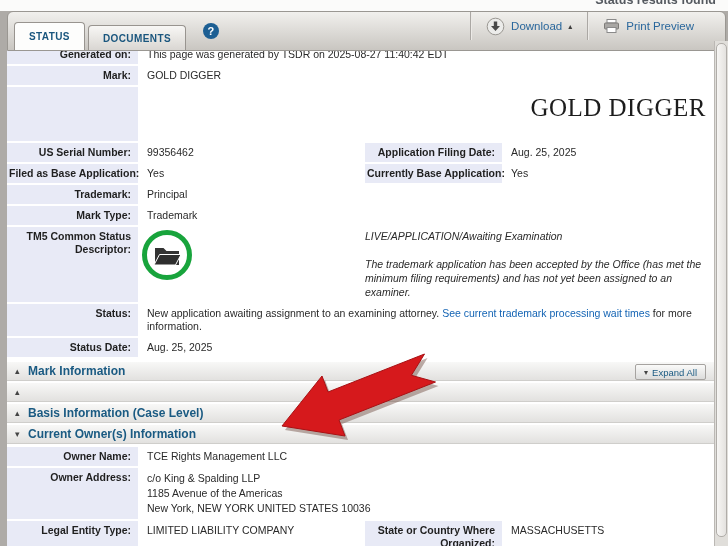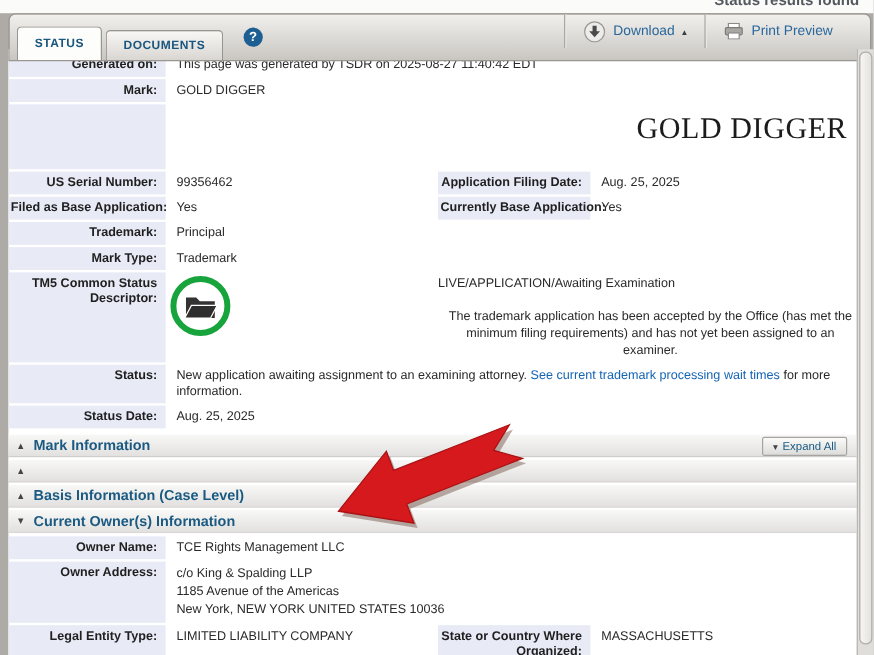--- a/index.html
+++ b/index.html
@@ -46,35 +46,35 @@
 
   
   .row { display:flex; margin-bottom:2px; }
   .lbl { width:131px; flex:none; background:#e8eaf6; font-weight:bold;
     color:#1f1f1f; font-size:10.5px; text-align:right;
     padding:3px 7px 3px 2px; line-height:13px; }
   .nw { white-space:nowrap; }
   .val { flex:1; font-size:10.5px; color:#2a2a2a;
     padding:3px 4px 3px 9px; line-height:13px; }
   .vleft { flex:none; width:227px; }
-  .lblr { width:127px; flex:none; background:#e8eaf6; font-weight:bold;
+  .lblr { width:137px; flex:none; background:#e8eaf6; font-weight:bold;
     color:#1f1f1f; font-size:10.5px; text-align:right;
     padding:3px 7px 3px 2px; line-height:13px; white-space:nowrap; }
   .lblr.wraplbl { white-space:normal; }
 
   .markrow { height:54px; }
   .markimg { font-family:"Liberation Serif","DejaVu Serif",serif;
     font-size:25px; color:#1c1c1c; text-align:right;
     padding:14px 8px 0 0; letter-spacing:.5px; }
 
-  .tm5val { position:relative; min-height:58px; }
+  .tm5val { position:relative; min-height:58px;font-style:italic; }
   .tm5icon { position:absolute; left:2px; top:1px; }
   .tm5text { margin-left:218px; }
   .tm5line { margin-bottom:14px; }
-  .tm5desc { line-height:14px; width:354px;text-align:center; }
+  .tm5desc { line-height:14px; width:354px; }
 
   .link { color:#1464b4; cursor:pointer; text-decoration:none; }
 
   
   .sect { position:relative; height:20px; display:flex; align-items:center;
     background:linear-gradient(#f8f8f7,#e2e1df); border-top:1px solid #ffffff;
     border-bottom:1px solid #cfcecb; margin-bottom:1px; cursor:pointer;
     padding-left:8px; }
   .sect-first { margin-top:4px; }
   .sect-caret { font-size:9px; color:#444; width:13px; flex:none; }

